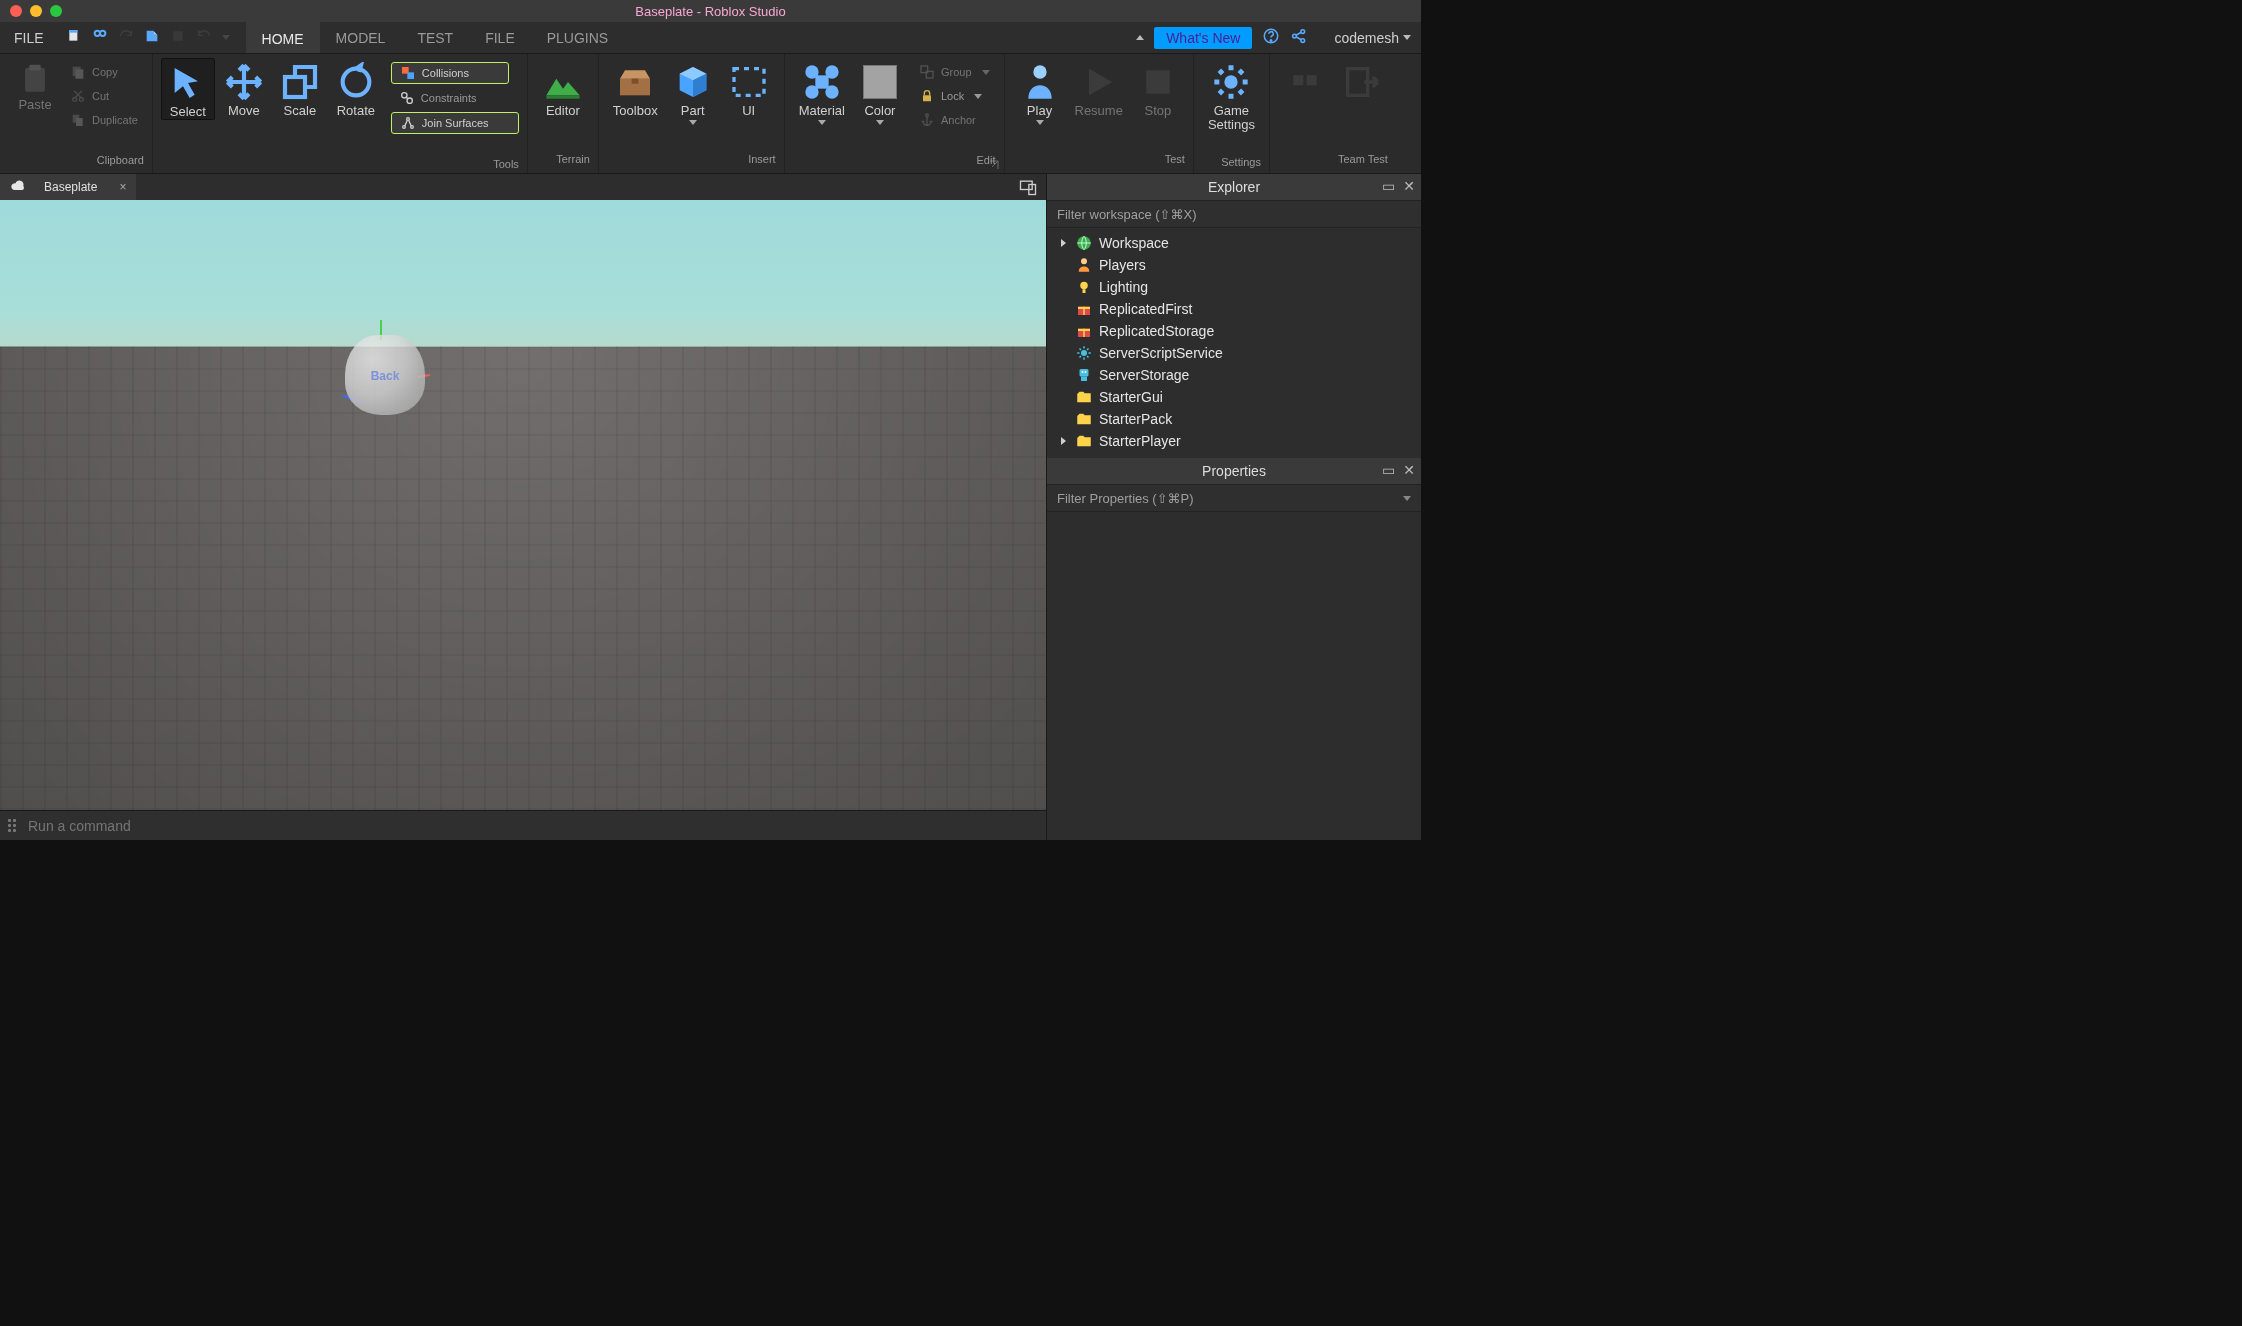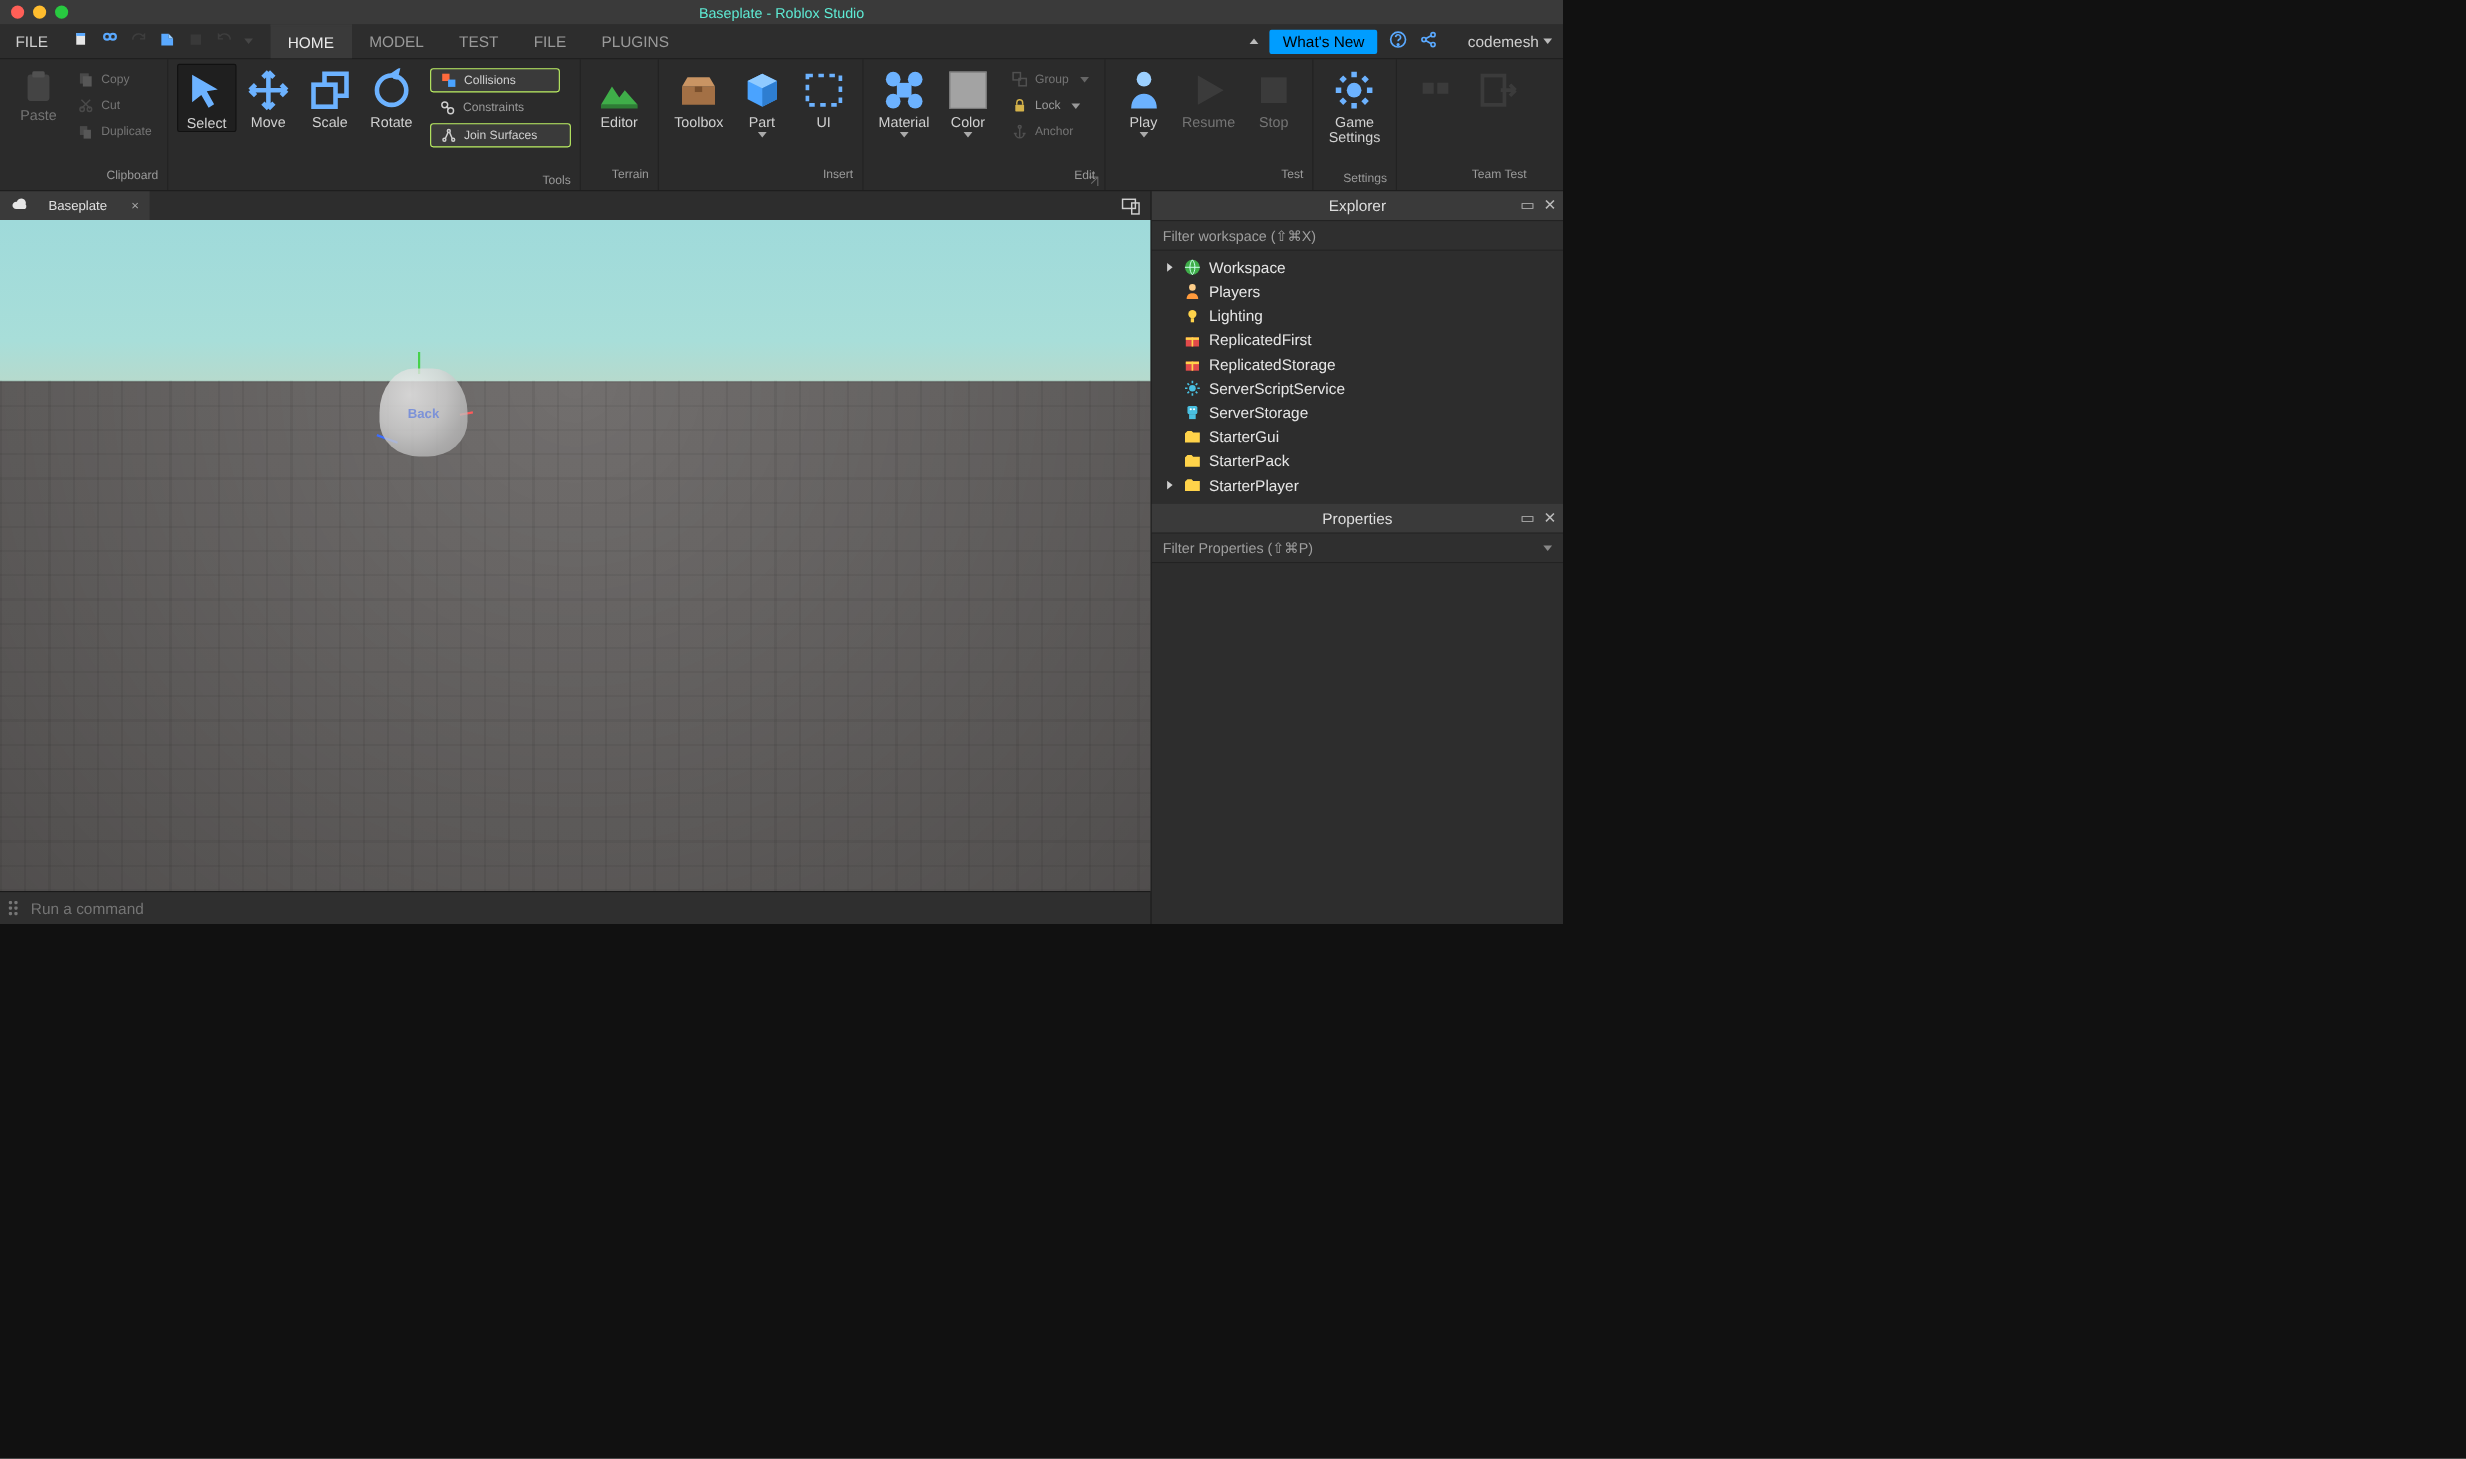--- a/index.html
+++ b/index.html
@@ -16,33 +16,33 @@
     --sel:#4a4a4a;
   }
   *{box-sizing:border-box;font-family:"Segoe UI","Helvetica Neue",Arial,sans-serif;}
   html,body{margin:0;padding:0;width:1421px;height:840px;background:#111;overflow:hidden;}
   .window{width:1421px;height:840px;background:var(--bg1);display:flex;flex-direction:column;color:var(--text);font-size:13px;}
   
   .titlebar{height:22px;background:#3a3a3a;display:flex;align-items:center;position:relative;}
   .traffic{display:flex;gap:8px;padding-left:10px;}
   .tl{width:12px;height:12px;border-radius:50%;}
   .tl.r{background:#ff5f57;} .tl.y{background:#ffbd2e;} .tl.g{background:#28c940;}
-  .wtitle{position:absolute;left:0;right:0;text-align:center;color:#5eead4;font-size:13px;}
+  .wtitle{position:absolute;left:0;right:0;text-align:center;color:#f9a8d4;font-size:13px;}
   
   .menubar{height:32px;background:var(--bg1);display:flex;align-items:stretch;border-bottom:1px solid #1a1a1a;}
   .file-btn{padding:0 14px;display:flex;align-items:center;color:#cfcfcf;font-size:14px;}
   .qat{display:flex;align-items:center;gap:10px;padding:0 8px;color:#6fb1ff;}
   .qat .ico, .qat svg{width:16px;height:16px;}
   .qat .dim{opacity:.35;}
   .tabs{display:flex;align-items:stretch;margin-left:8px;}
   .tab{padding:0 16px;display:flex;align-items:center;font-size:14px;color:var(--text-dim);cursor:default;}
   .tab.active{background:#3a3a3a;color:#eaeaea;border-top:2px solid #3a3a3a;}
   .menubar .spacer{flex:1;}
   .rmenu{display:flex;align-items:center;gap:10px;padding-right:10px;}
-  .whatsnew{background:#009dff;color:#000000;padding:3px 12px;border-radius:2px;font-size:14px;}
+  .whatsnew{background:#009dff;color:#4c1d95;padding:3px 12px;border-radius:2px;font-size:14px;}
   .rmenu svg{width:18px;height:18px;}
   .user{color:#cfcfcf;font-size:14px;display:flex;align-items:center;gap:4px;margin-left:16px;}
   
   .ribbon{height:120px;background:#2b2b2b;display:flex;align-items:stretch;border-bottom:1px solid #1a1a1a;}
   .group{display:flex;flex-direction:column;border-right:1px solid #222;padding:4px 8px 2px 8px;position:relative;}
   .group .body{flex:1;display:flex;align-items:flex-start;gap:2px;}
   .group .label{height:18px;text-align:right;color:var(--text-dim);font-size:11px;margin-top:24px;}
   .vbtn{display:flex;flex-direction:column;align-items:center;justify-content:flex-start;padding:4px 6px 0 6px;min-width:54px;gap:2px;color:var(--text-dim);}
   .vbtn .ic{width:34px;height:34px;display:flex;align-items:center;justify-content:center;}
   .vbtn .ic.big{width:40px;height:40px;}

